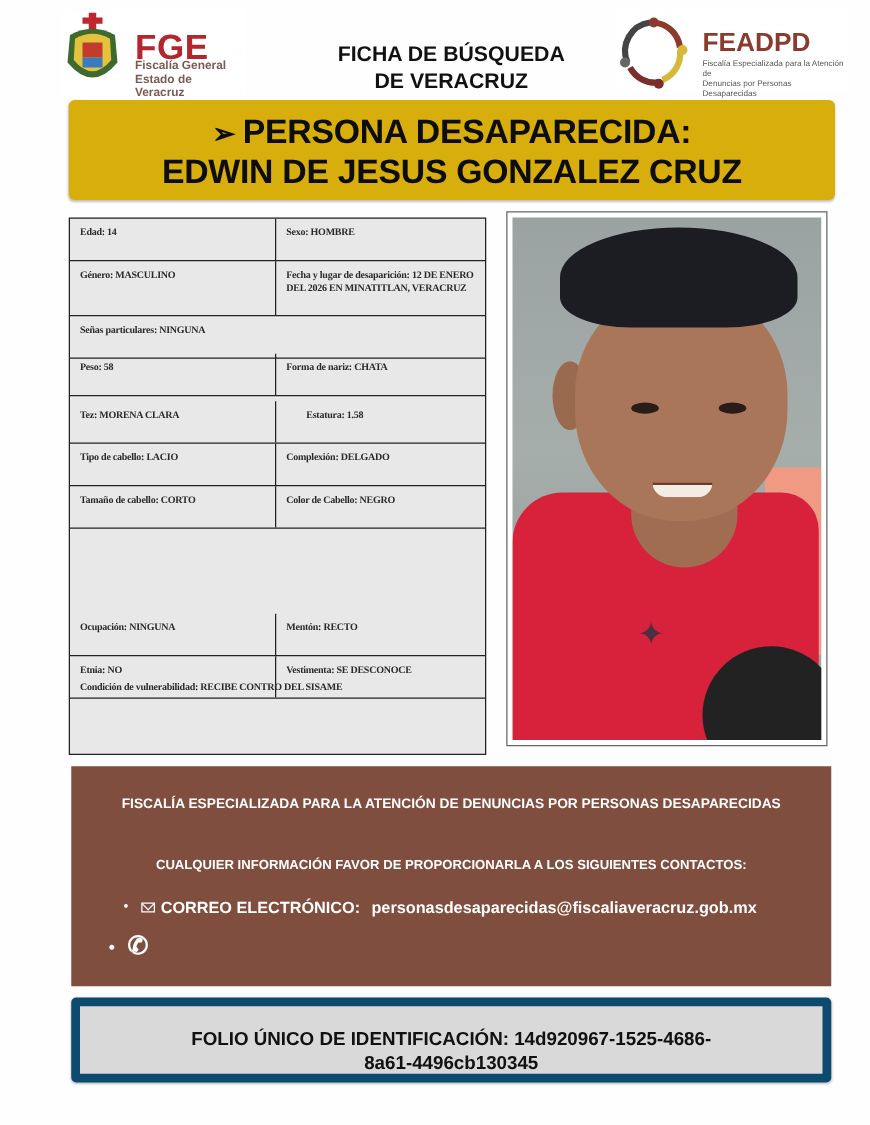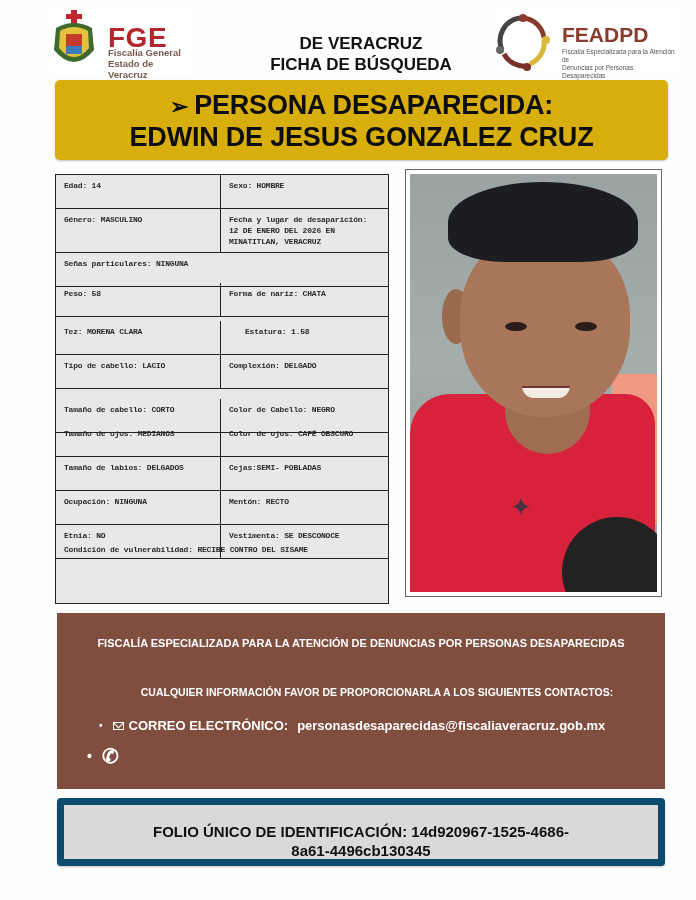--- a/index.html
+++ b/index.html
@@ -19,41 +19,41 @@
   .feadpd-text { position: absolute; left: 68px; top: 15px; font-weight: bold; font-size: 21px; color: #8a3b2e; }
   .feadpd-sub { position: absolute; left: 68px; top: 40px; font-size: 6.5px; color: #555; line-height: 8px; }
 
   .banner { position: absolute; left: 55px; top: 80px; width: 613px; height: 80px; background: #d7ae0b; border-radius: 5px; box-shadow: 0 1px 2px rgba(0,0,0,0.25); text-align: center; padding-top: 10px; }
   .banner-line { font-weight: bold; font-size: 27px; line-height: 30px; color: #0d0d0d; letter-spacing: -0.2px; }
   .banner-line .arrow { font-size: 22px; margin-right: 6px; }
 
   .info-table { position: absolute; left: 55px; top: 174px; width: 334px; height: 430px; border: 1.5px solid #222; background: #e8e8e8; }
   .row { position: absolute; left: 0; width: 100%; border-bottom: 1.5px solid #222; display: flex; }
   .row:last-child { border-bottom: none; }
-  .cell { padding: 5px 8px; font-size: 8px; font-weight: bold; color: #2a2a2a; line-height: 11px; font-family: Liberation Mono, monospace; letter-spacing: -0.2px; }
+  .cell { padding: 5px 8px; font-size: 8px; font-weight: bold; color: #2a2a2a; line-height: 11px; font-family: Liberation Serif, serif; letter-spacing: -0.2px; }
   .cell.left { width: 165px; border-right: 1.5px solid #222; }
   .cell.right { flex: 1; }
   .cell.full { width: 100%; }
 
   .photo-frame { position: absolute; left: 405px; top: 169px; width: 257px; height: 428px; border: 1px solid #666; background: #fff; padding: 4px; }
   .photo { width: 100%; height: 100%; position: relative; overflow: hidden; background: linear-gradient(180deg, #9aa3a2 0%, #a6aeac 45%, #9fa7a5 60%); }
   .photo .hair { position: absolute; left: 38px; top: 8px; width: 190px; height: 120px; background: #1b1d22; border-radius: 50% 50% 30% 30%; }
   .photo .face { position: absolute; left: 50px; top: 58px; width: 170px; height: 185px; background: #a9765a; border-radius: 45% 45% 48% 48%; }
   .photo .ear-l { position: absolute; left: 32px; top: 115px; width: 28px; height: 55px; background: #9a6a4f; border-radius: 50%; }
   .photo .eye { position: absolute; top: 148px; width: 22px; height: 9px; background: #2a1c18; border-radius: 50%; }
   .photo .mouth { position: absolute; left: 112px; top: 212px; width: 48px; height: 12px; background: #f3ece4; border-radius: 0 0 16px 16px; border-top: 2px solid #6b3a2c; }
   .photo .shirt { position: absolute; left: 0; top: 220px; width: 245px; height: 205px; background: #d8213a; border-radius: 40px 30px 0 0; }
   .photo .neck { position: absolute; left: 95px; top: 225px; width: 85px; height: 55px; background: #a06d52; border-radius: 0 0 45px 45px; }
   .photo .bg-peach { position: absolute; right: 0; top: 200px; width: 45px; height: 150px; background: #f09a84; }
   .photo .kid-head { position: absolute; right: -15px; top: 343px; width: 110px; height: 110px; background: #222; border-radius: 50%; }
   .photo .logo-j { position: absolute; left: 100px; top: 318px; font-size: 26px; color: #4a3040; }
 
   .contact-box { position: absolute; left: 57px; top: 613px; width: 608px; height: 176px; background: #7f4e3e; color: #fff; }
   .contact-title { position: absolute; left: 0; top: 20px; width: 100%; text-align: center; font-weight: bold; font-size: 11px; line-height: 21px; }
-  .contact-sub { position: absolute; left: 0; top: 73px; width: 100%; text-align: center; font-weight: bold; font-size: 10.5px; margin-left: 16px; }
+  .contact-sub { position: absolute; left: 0; top: 73px; width: 100%; text-align: center; font-weight: bold; font-size: 10.5px; }
   .email-line { position: absolute; left: 42px; top: 105px; font-weight: bold; font-size: 13px; display: flex; align-items: center; }
   .phone-line { position: absolute; left: 30px; top: 131px; font-weight: bold; font-size: 18px; display: flex; align-items: center; }
   .bullet { margin-right: 10px; font-size: 14px; }
   .mail-icon { display: inline-block; width: 11px; height: 8px; border: 1.2px solid #fff; margin-right: 5px; position: relative; }
   .mail-icon::after { content: ""; position: absolute; left: 1px; top: -3px; width: 6px; height: 6px; border-right: 1.2px solid #fff; border-bottom: 1.2px solid #fff; transform: rotate(45deg); }
   .email-addr { margin-left: 9px; }
   .phone-icon { font-size: 20px; margin-right: 10px; }
 
   .folio-box { position: absolute; left: 57px; top: 798px; width: 608px; height: 68px; background: #d9d9d9; border: 7px solid #0c4a6e; border-radius: 4px; box-shadow: 0 1px 2px rgba(0,0,0,0.25); text-align: center; padding-top: 17px; font-weight: bold; font-size: 15px; line-height: 19px; color: #111; }
 </style>
@@ -71,22 +71,22 @@
       <rect x="14" y="36" width="16" height="8" fill="#3a7bbf"></rect>
     </svg>
     <div class="fge-text">FGE</div>
     <div class="fge-sub">
       <div>Fiscalía General</div>
       <div>Estado de Veracruz</div>
     </div>
   </div>
 
   <div class="doc-title">
+    <div>FICHA DE BÚSQUEDA</div>
     <div>DE VERACRUZ</div>
-    <div>FICHA DE BÚSQUEDA</div>
   </div>
 
   <div class="logo-feadpd">
     <svg class="ring" viewBox="0 0 58 62">
       <path d="M29 8 A23 23 0 0 1 50 28" stroke="#8a3b2e" stroke-width="5" fill="none"></path>
       <path d="M50 30 A23 23 0 0 1 36 54" stroke="#d7b83a" stroke-width="5" fill="none"></path>
       <path d="M33 56 A23 23 0 0 1 10 44" stroke="#7a2f2a" stroke-width="5" fill="none"></path>
       <path d="M8 40 A23 23 0 0 1 26 8" stroke="#444" stroke-width="5" fill="none"></path>
       <circle cx="29" cy="8" r="4" fill="#8a3b2e"></circle>
       <circle cx="52" cy="30" r="4" fill="#d7b83a"></circle>
@@ -125,31 +125,23 @@
     <div class="cell right">Forma de nariz: CHATA</div>
   </div>
   <div class="row" style="top:146px;height:34px;gap:16px;">
     <div class="cell left">Tez: MORENA CLARA</div>
     <div class="cell right">Estatura: 1.58</div>
   </div>
   <div class="row" style="top:180px;height:34px;">
     <div class="cell left">Tipo de cabello: LACIO</div>
     <div class="cell right">Complexión: DELGADO</div>
   </div>
-  <div class="row" style="top:224px;height:34px;">
+  <div class="row" style="top:214px;height:34px;">
     <div class="cell left">Tamaño de cabello: CORTO</div>
     <div class="cell right">Color de Cabello: NEGRO</div>
-  </div>
-  <div class="row" style="top:248px;height:34px;">
-    <div class="cell left">Tamaño de ojos: MEDIANOS</div>
-    <div class="cell right">Color de ojos: CAFÉ OBSCURO</div>
-  </div>
-  <div class="row" style="top:282px;height:34px;">
-    <div class="cell left">Tamaño de labios: DELGADOS</div>
-    <div class="cell right">Cejas:SEMI- POBLADAS</div>
   </div>
   <div class="row" style="top:316px;height:34px;">
     <div class="cell left">Ocupación: NINGUNA</div>
     <div class="cell right">Mentón: RECTO</div>
   </div>
   <div class="row" style="top:350px;height:34px;">
     <div class="cell left">Etnia: NO</div>
     <div class="cell right">Vestimenta: SE DESCONOCE</div>
   </div>
   <div class="row" style="top:364px;height:44px;border-bottom:none;">

